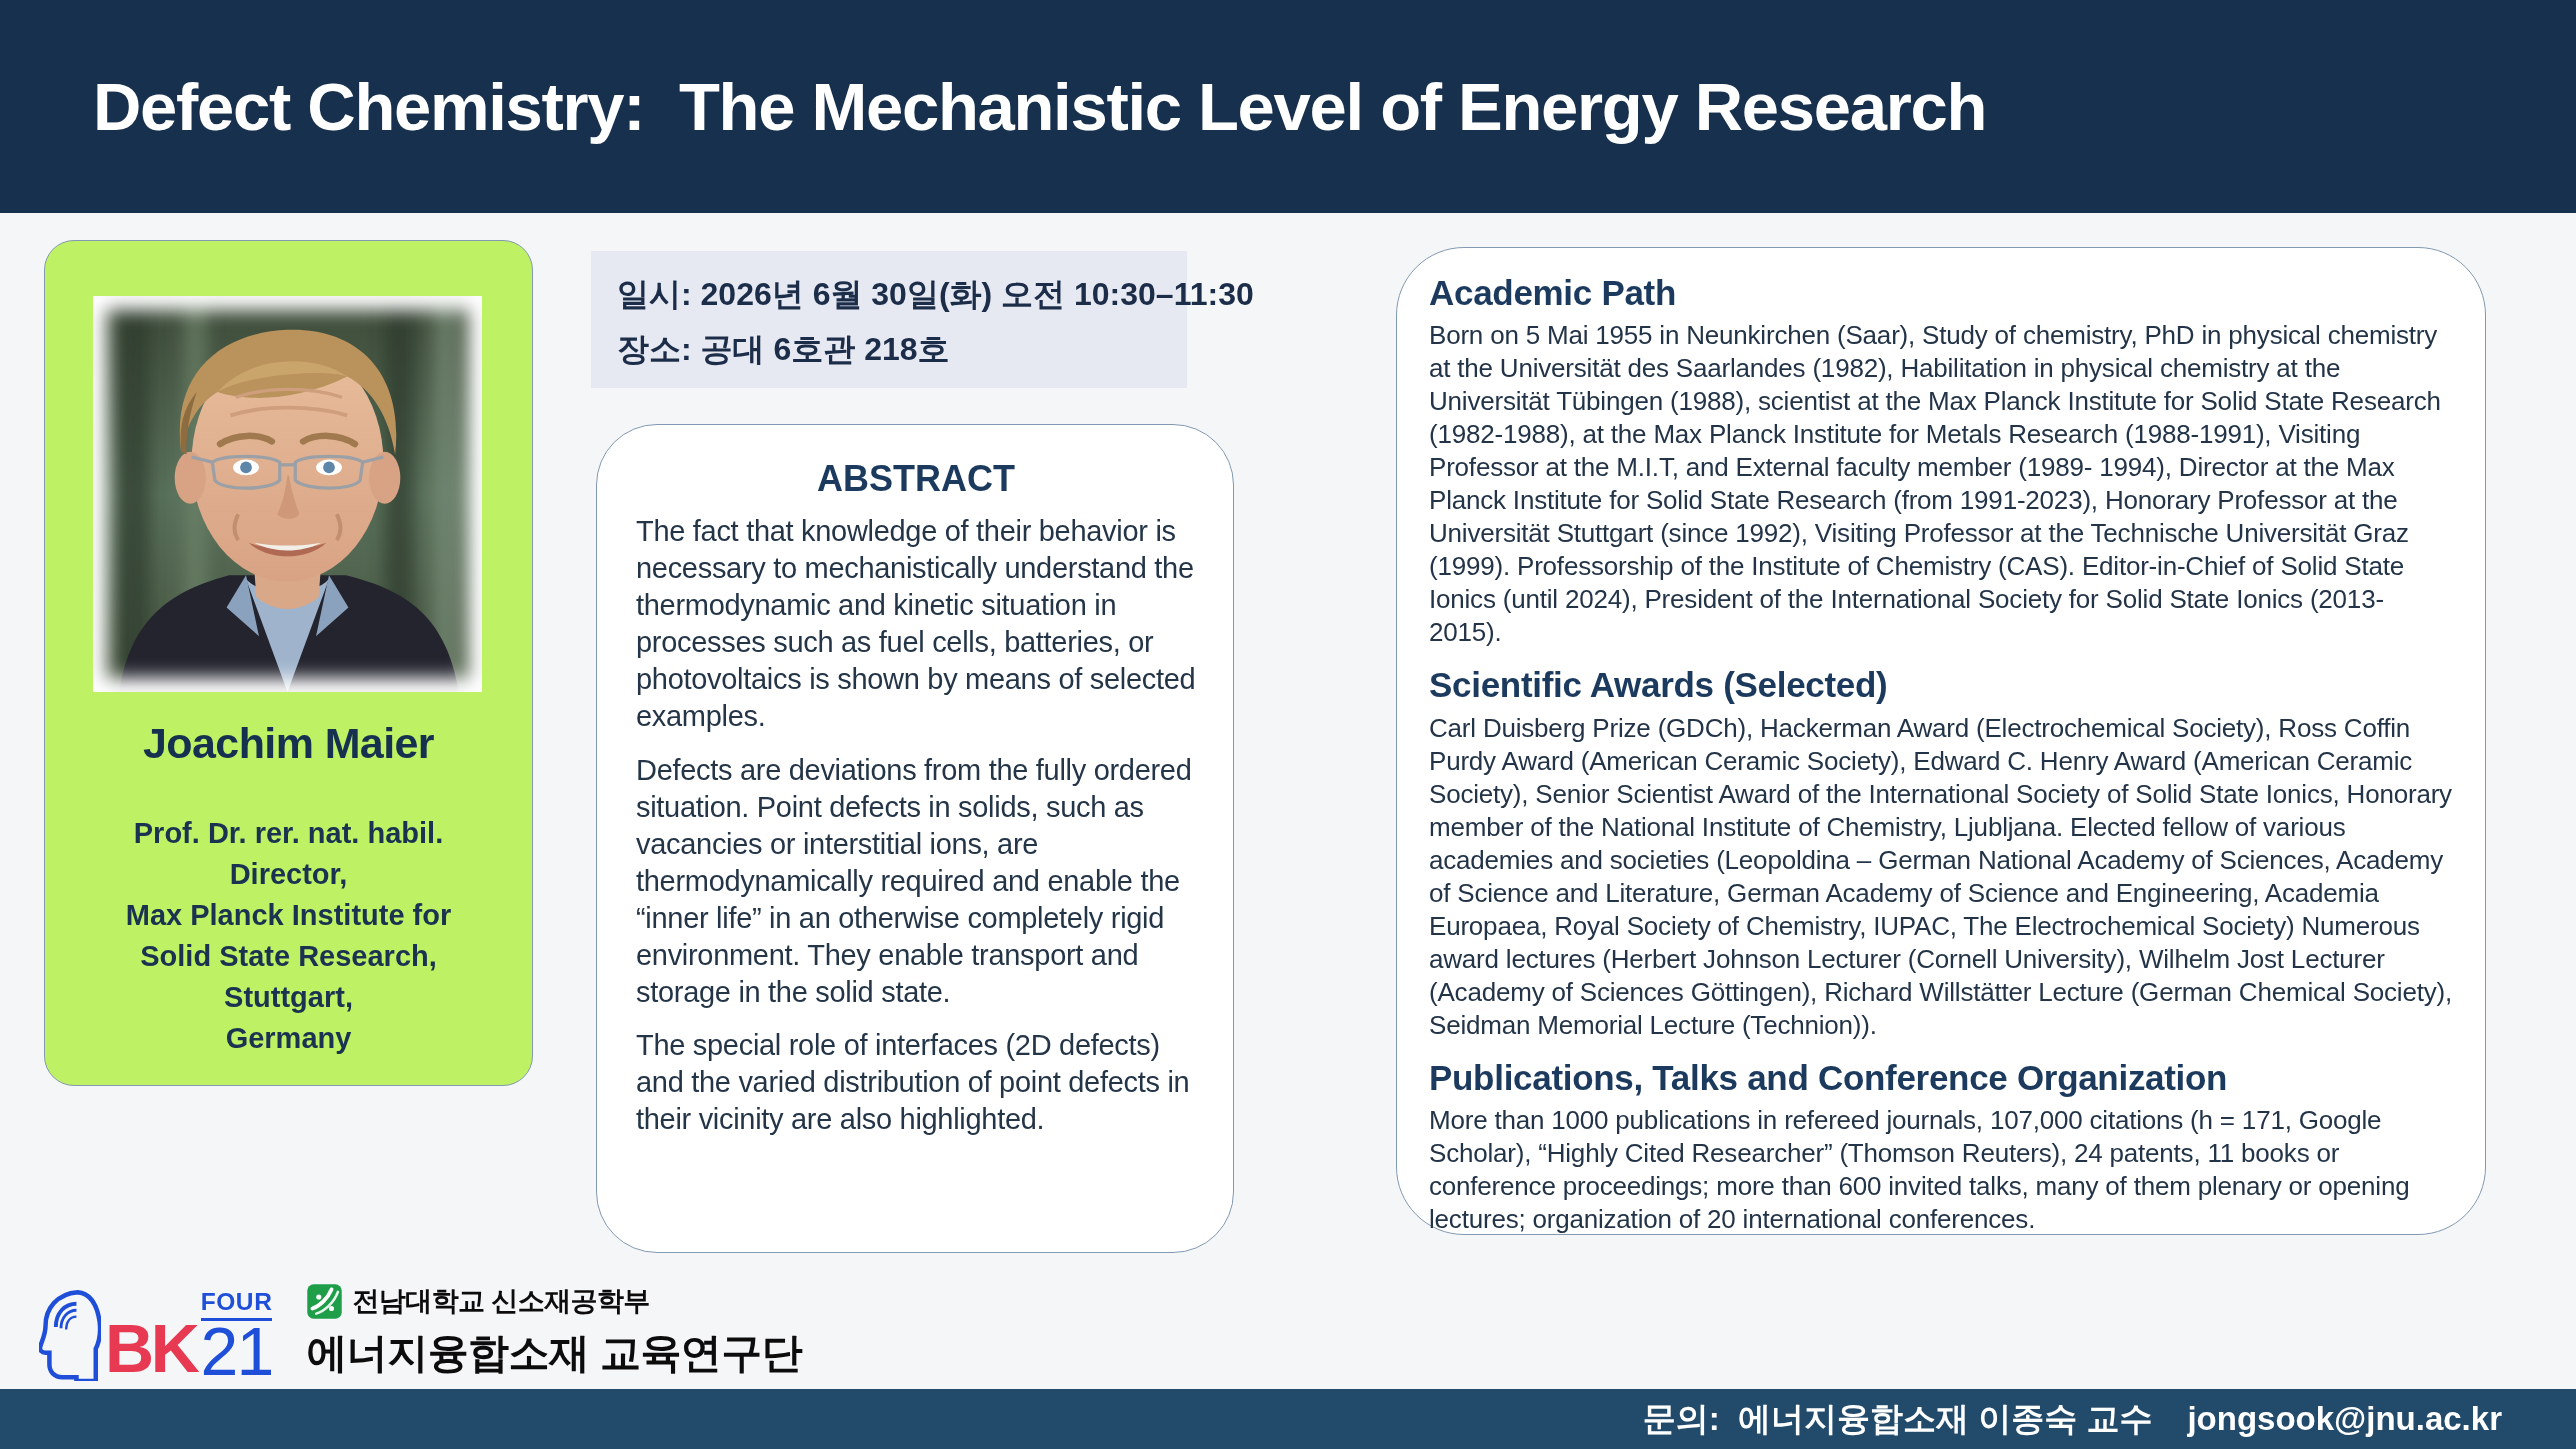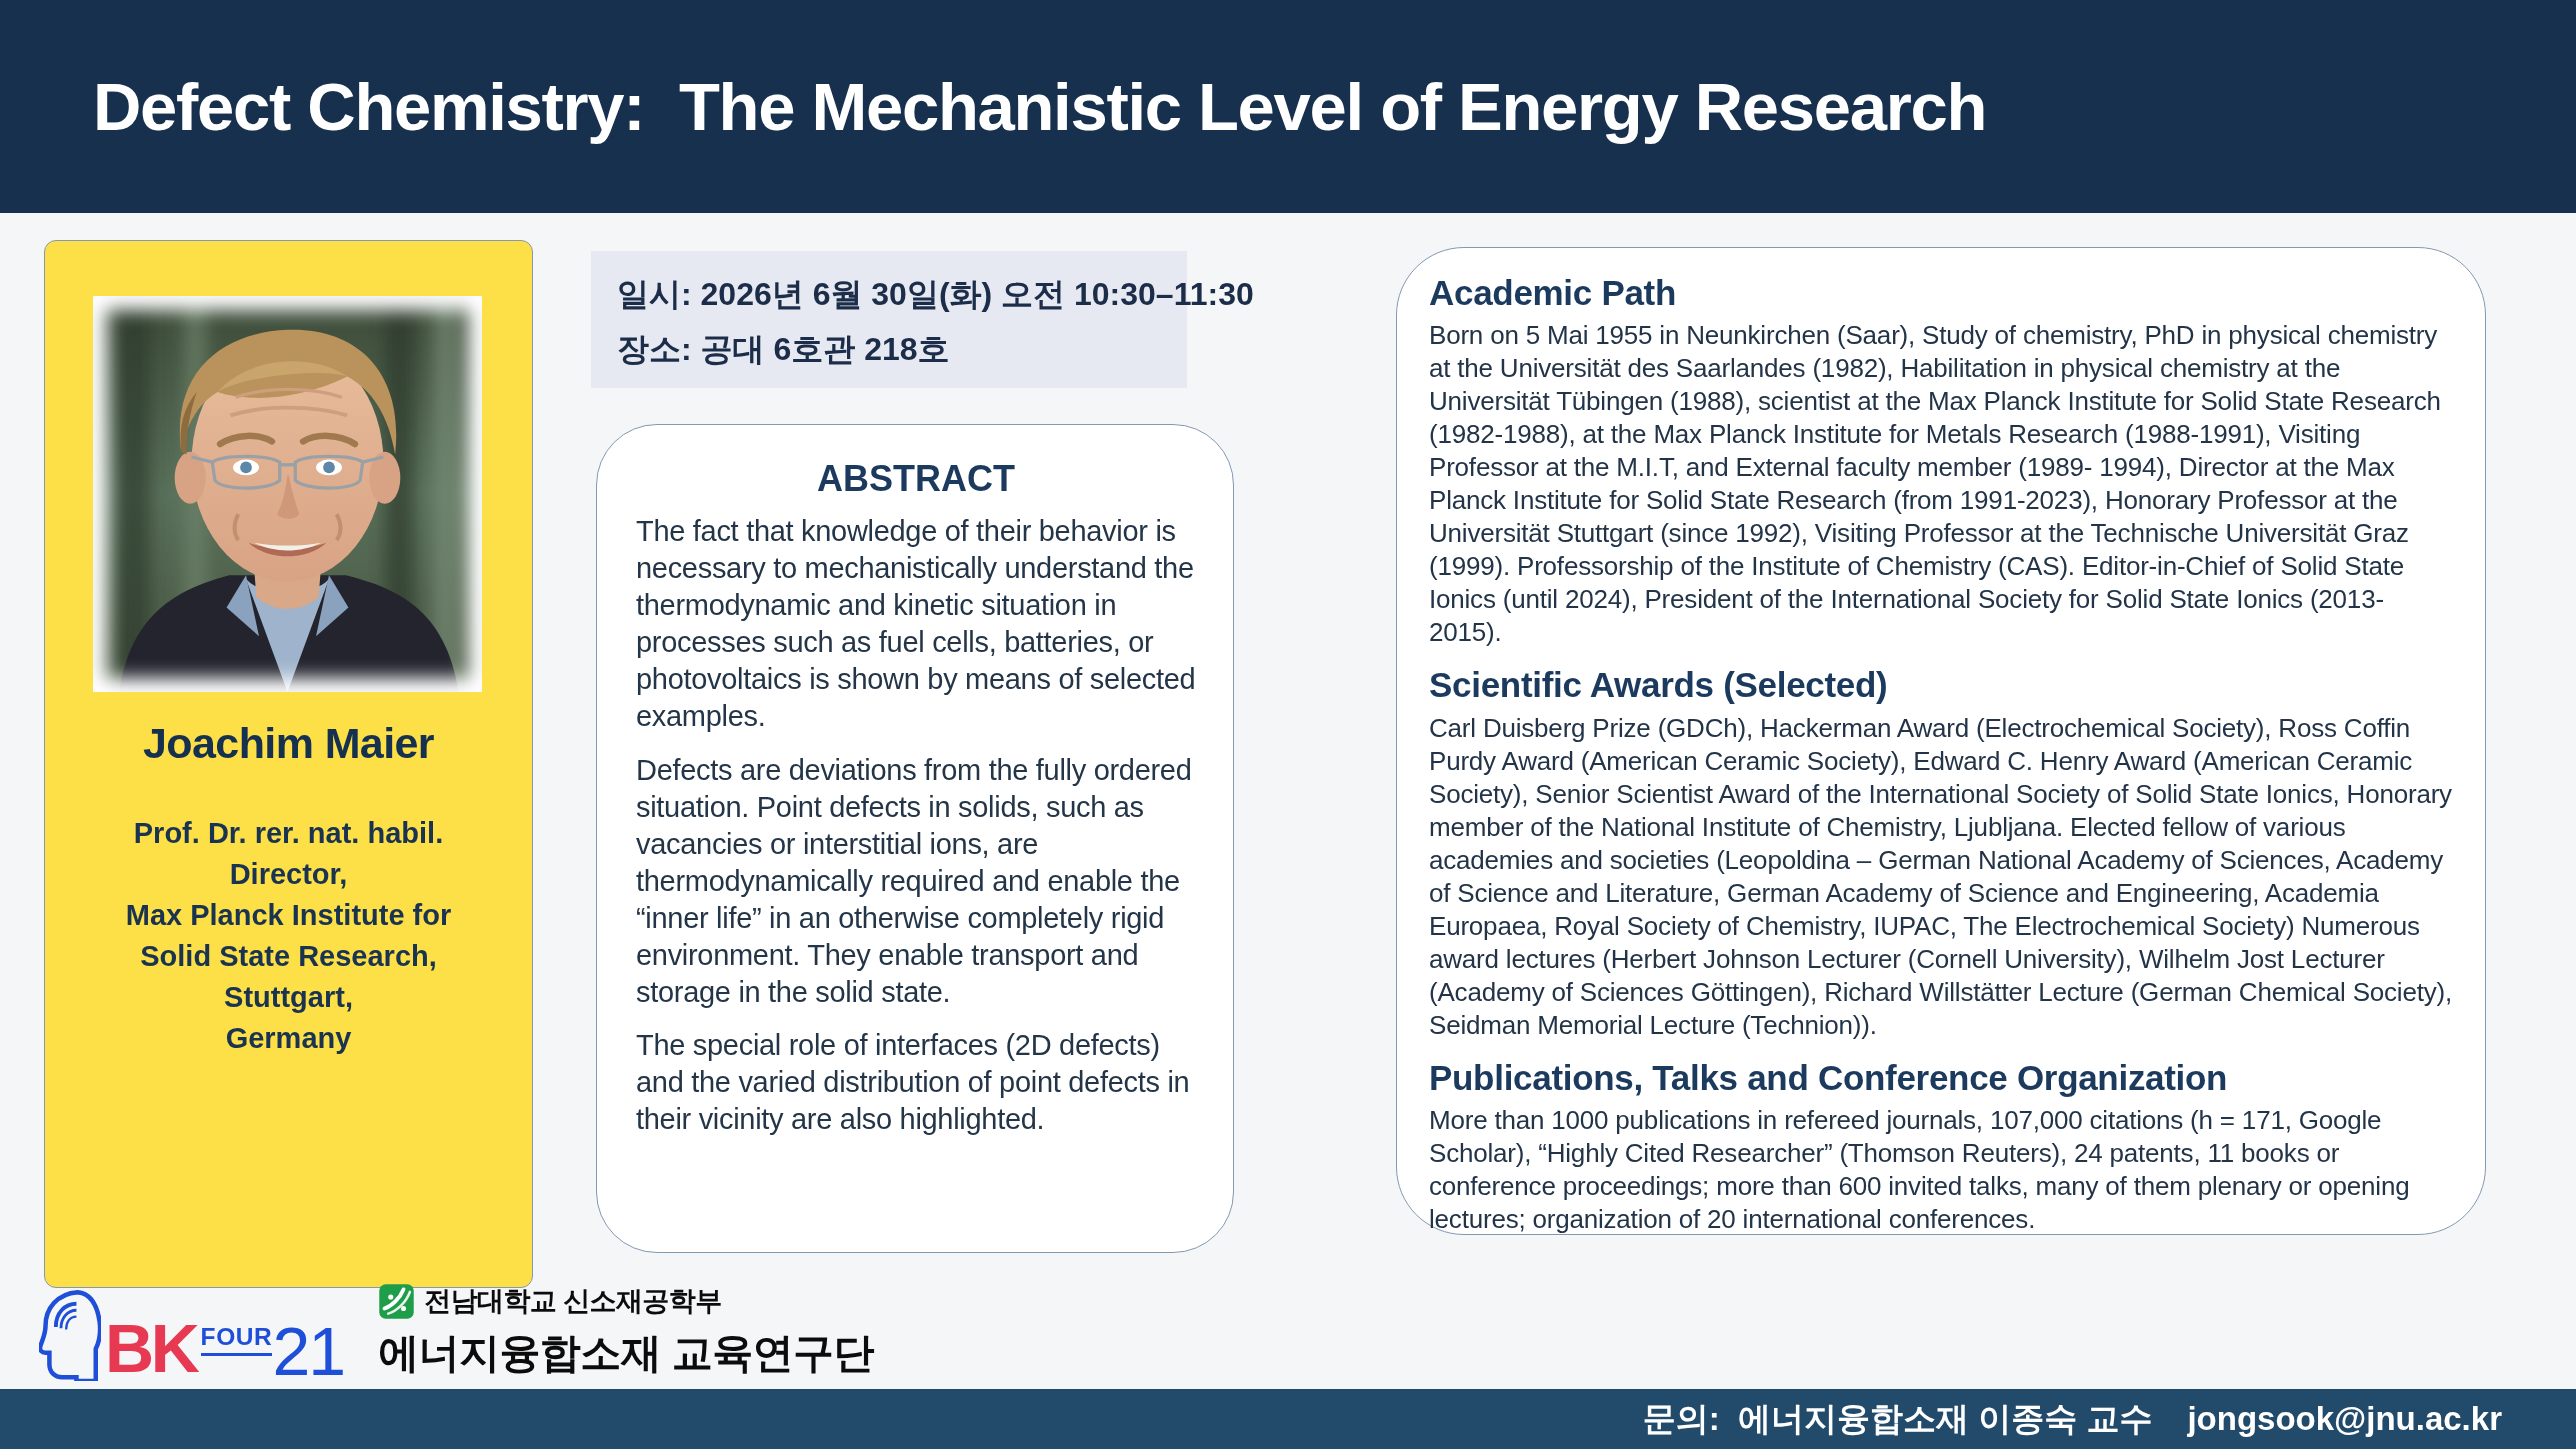--- a/index.html
+++ b/index.html
@@ -13,22 +13,22 @@
 
   
   #header{left:0;top:0;width:2576px;height:213px;background:#17304d;display:flex;align-items:center;}
   #header .title{
     padding-left:93px;color:#ffffff;font-size:67px;font-weight:bold;
     letter-spacing:-1.3px;white-space:pre;
   }
 
   
   #speaker-card{
-    left:44px;top:240px;width:489px;height:1048px;background:#fde047;
-    border:1.9px solid #8299b1;border-radius:12px;box-sizing:border-box;
+    left:44px;top:240px;width:489px;height:846px;background:#bef264;
+    border:1.9px solid #8299b1;border-radius:30px;box-sizing:border-box;
   }
   #photo-frame{
     position:absolute;left:48px;top:55px;width:389px;height:396px;overflow:hidden;background:#5a6f5a;
   }
   #photo-frame svg{display:block;width:100%;height:100%;}
   #photo-frame .vignette{
     position:absolute;inset:0;box-shadow:inset 0 0 18px 14px #ffffff;pointer-events:none;
   }
   #speaker-name{
     position:absolute;left:0;top:478px;width:100%;text-align:center;
@@ -72,21 +72,21 @@
   }
   #bio-card .section-heading.first{margin-top:3.9px;}
   #bio-card .section-body{
     font-size:26px;line-height:33px;color:#233448;letter-spacing:-0.2px;
   }
 
   
   #logo-row{left:39px;top:1284px;height:97px;display:flex;align-items:flex-end;}
   #bk21-head-icon{width:62px;height:94px;margin-right:3.9px;}
   #bk21-bk{font-size:68px;font-weight:bold;color:#e73a52;line-height:0.95;letter-spacing:-3.2px;}
-  #bk21-col{display:flex;flex-direction:row;align-items:flex-start;margin-left:3.9px;}
+  #bk21-col{display:flex;flex-direction:column;align-items:center;margin-left:3.9px;}
   #bk21-four{
     font-size:24.5px;font-weight:bold;color:#1f4fd8;letter-spacing:0.6px;
     border-bottom:3.2px solid #1f4fd8;padding-bottom:1.3px;margin-bottom:2.6px;
   }
   #bk21-21{font-size:68px;font-weight:normal;color:#1f4fd8;line-height:0.85;letter-spacing:-1.9px;}
   #univ-block{margin-left:34px;display:flex;flex-direction:column;justify-content:flex-end;}
   #univ-top{display:flex;align-items:center;}
   #univ-emblem{width:37px;height:37px;margin-right:9px;}
   #univ-line1{font-size:27px;font-weight:bold;color:#0c0c0c;letter-spacing:-0.6px;}
   #univ-line2{font-size:41px;font-weight:bold;color:#0c0c0c;margin-top:6.4px;letter-spacing:-0.6px;}

